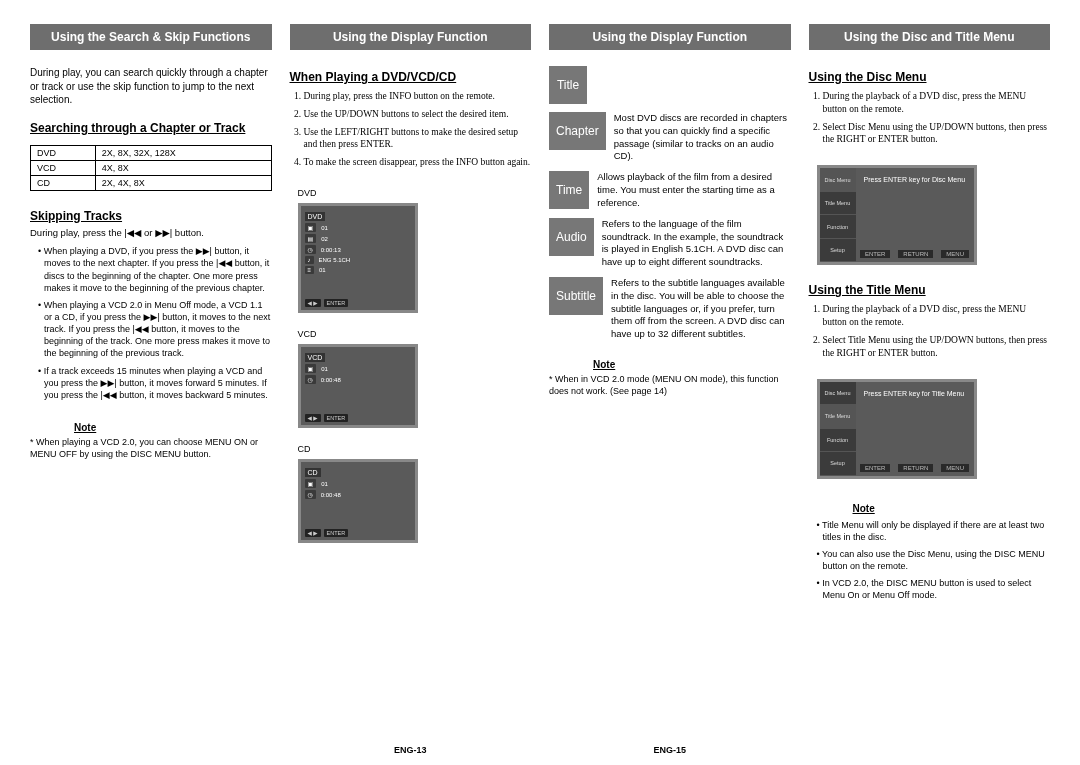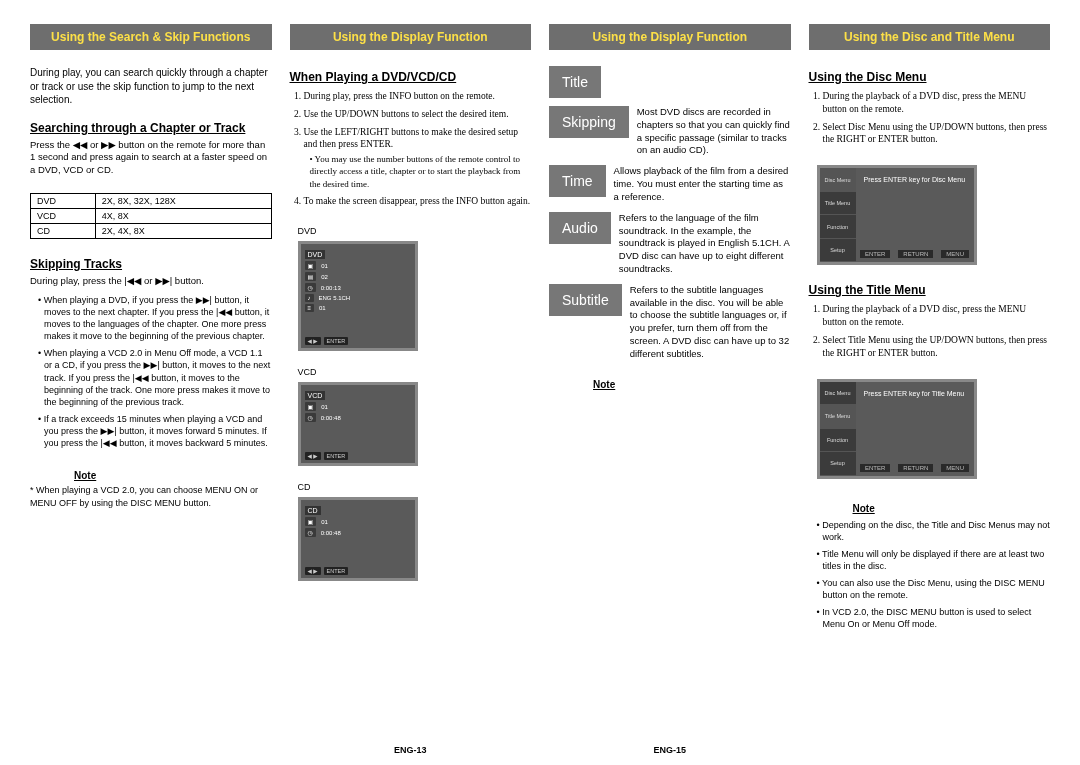--- a/index.html
+++ b/index.html
@@ -23,21 +23,21 @@
     height: 100%;
   }
   .col {
     flex: 1;
     display: flex;
     flex-direction: column;
     min-width: 0;
   }
   .col-header {
     background: #6e6e6e;
-    color: #fde047;
+    color: #ffffff;
     font-weight: bold;
     font-size: 12px;
     padding: 6px 8px;
     margin-bottom: 16px;
     text-align: center;
     white-space: nowrap;
   }
   .body-text {
     font-size: 10px;
     line-height: 1.35;
@@ -158,30 +158,30 @@
     margin-bottom: 1px;
   }
   .info-row {
     display: flex;
     align-items: flex-start;
     gap: 8px;
     margin-bottom: 8px;
   }
   .info-icon {
     flex: 0 0 38px;
-    height: 32px;
+    height: 38px;
     background: #777;
     color: #fff;
-    font-size: 14px;
+    font-size: 12px;
     display: flex;
     align-items: center;
     justify-content: center;
     text-align: center;
     line-height: 1;
-    padding: 13px;
+    padding: 7px;
     box-sizing: border-box;
   }
   .info-text {
     flex: 1;
     font-size: 9.5px;
     line-height: 1.35;
   }
   .note-text {
     font-size: 9px;
     line-height: 1.35;
@@ -247,59 +247,57 @@
 </head>
 <body>
 
 <div class="page">
 
   <div class="col">
     <div class="col-header">Using the Search &amp; Skip Functions</div>
     <div class="body-text">During play, you can search quickly through a chapter or track or use the skip function to jump to the next selection.</div>
 
     <div class="sub-head">Searching through a Chapter or Track</div>
-    <div class="body-text" style="font-size:9.5px">Press the  ◀◀  or  ▶▶  button on the remote for more than 1 second and press again to search at a faster speed on a DVD, VCD or CD.</div>
     <table class="speed-table">
       <tbody>
           <tr>
             <td>DVD</td>
             <td>2X, 8X, 32X, 128X</td>
           </tr>
       <tr>
             <td>VCD</td>
             <td>4X, 8X</td>
           </tr>
       <tr>
             <td>CD</td>
             <td>2X, 4X, 8X</td>
           </tr>
     </tbody>
       </table>
 
     <div class="sub-head">Skipping Tracks</div>
     <div class="body-text" style="font-size:9.5px;margin-bottom:4px">During play, press the  |◀◀  or  ▶▶|  button.</div>
     <ul class="bullets">
-      <li>When playing a DVD, if you press the ▶▶| button, it moves to the next chapter. If you press the |◀◀ button, it moves to the languages of the chapter. One more press makes it move to the beginning of the previous chapter.</li>
+      <li>When playing a DVD, if you press the ▶▶| button, it moves to the next chapter. If you press the |◀◀ button, it discs to the beginning of the chapter. One more press makes it move to the beginning of the previous chapter.</li>
       <li>When playing a VCD 2.0 in Menu Off mode, a VCD 1.1 or a CD, if you press the ▶▶| button, it moves to the next track. If you press the |◀◀ button, it moves to the beginning of the track. One more press makes it move to the beginning of the previous track.</li>
       <li>If a track exceeds 15 minutes when playing a VCD and you press the ▶▶| button, it moves forward 5 minutes. If you press the |◀◀ button, it moves backward 5 minutes.</li>
     </ul>
 
     <div class="note-head">Note</div>
     <div class="note-text">* When playing a VCD 2.0, you can choose MENU ON or MENU OFF by using the DISC MENU button.</div>
   </div>
 
   <div class="col">
     <div class="col-header">Using the Display Function</div>
     <div class="sub-head">When Playing a DVD/VCD/CD</div>
     <ol class="steps">
       <li>During play, press the INFO button on the remote.</li>
       <li>Use the UP/DOWN buttons to select the desired item.</li>
       <li>
         <span>Use the LEFT/RIGHT buttons to make the desired setup and then press ENTER.</span>
-        <div class="sub-indent">• You may use the number buttons of the remote control to directly access a title, chapter or to start the playback from the desired time.</div>
       </li>
       <li>To make the screen disappear, press the INFO button again.</li>
     </ol>
 
     <div class="caption">DVD</div>
     <div class="screen screen-lg">
       <div class="label-top">DVD</div>
       <div class="row">
           <span class="chip">▣</span>
           <span class="chipt">01</span>
@@ -363,40 +361,41 @@
     <div class="pfooter">ENG-13</div>
   </div>
 
   <div class="col">
     <div class="col-header">Using the Display Function</div>
 
     <div class="info-row">
       <div class="info-icon">Title</div>
     </div>
     <div class="info-row">
-      <div class="info-icon">Skipping</div>
+      <div class="info-icon">Chapter</div>
       <div class="info-text">Most DVD discs are recorded in chapters so that you can quickly find a specific passage (similar to tracks on an audio CD).</div>
     </div>
     <div class="info-row">
       <div class="info-icon">Time</div>
       <div class="info-text">Allows playback of the film from a desired time. You must enter the starting time as a reference.</div>
     </div>
     <div class="info-row">
       <div class="info-icon">Audio</div>
       <div class="info-text">Refers to the language of the film soundtrack. In the example, the soundtrack is played in English 5.1CH.
 A DVD disc can have up to eight different soundtracks.</div>
     </div>
     <div class="info-row">
       <div class="info-icon">Subtitle</div>
       <div class="info-text">Refers to the subtitle languages available in the disc.
 You will be able to choose the subtitle languages or, if you prefer, turn them off from the screen.
 A DVD disc can have up to 32 different subtitles.</div>
     </div>
 
     <div class="note-head">Note</div>
+    <div class="note-text">* When in VCD 2.0 mode (MENU ON mode), this function does not work. (See page 14)</div>
 
     <div class="pfooter">ENG-15</div>
   </div>
 
   <div class="col">
     <div class="col-header">Using the Disc and Title Menu</div>
 
     <div class="sub-head">Using the Disc Menu</div>
     <ol class="steps">
       <li>During the playback of a DVD disc, press the MENU button on the remote.</li>
@@ -436,20 +435,19 @@
         <div class="menu-btnrow">
           <span class="menu-btn">ENTER</span>
           <span class="menu-btn">RETURN</span>
           <span class="menu-btn">MENU</span>
         </div>
       </div>
     </div>
 
     <div class="note-head">Note</div>
     <ul class="bullets">
-      <li>Depending on the disc, the Title and Disc Menus may not work.</li>
       <li>Title Menu will only be displayed if there are at least two titles in the disc.</li>
       <li>You can also use the Disc Menu, using the DISC MENU button on the remote.</li>
       <li>In VCD 2.0, the DISC MENU button is used to select Menu On or Menu Off mode.</li>
     </ul>
   </div>
 
 </div>
 
 </body></html>

